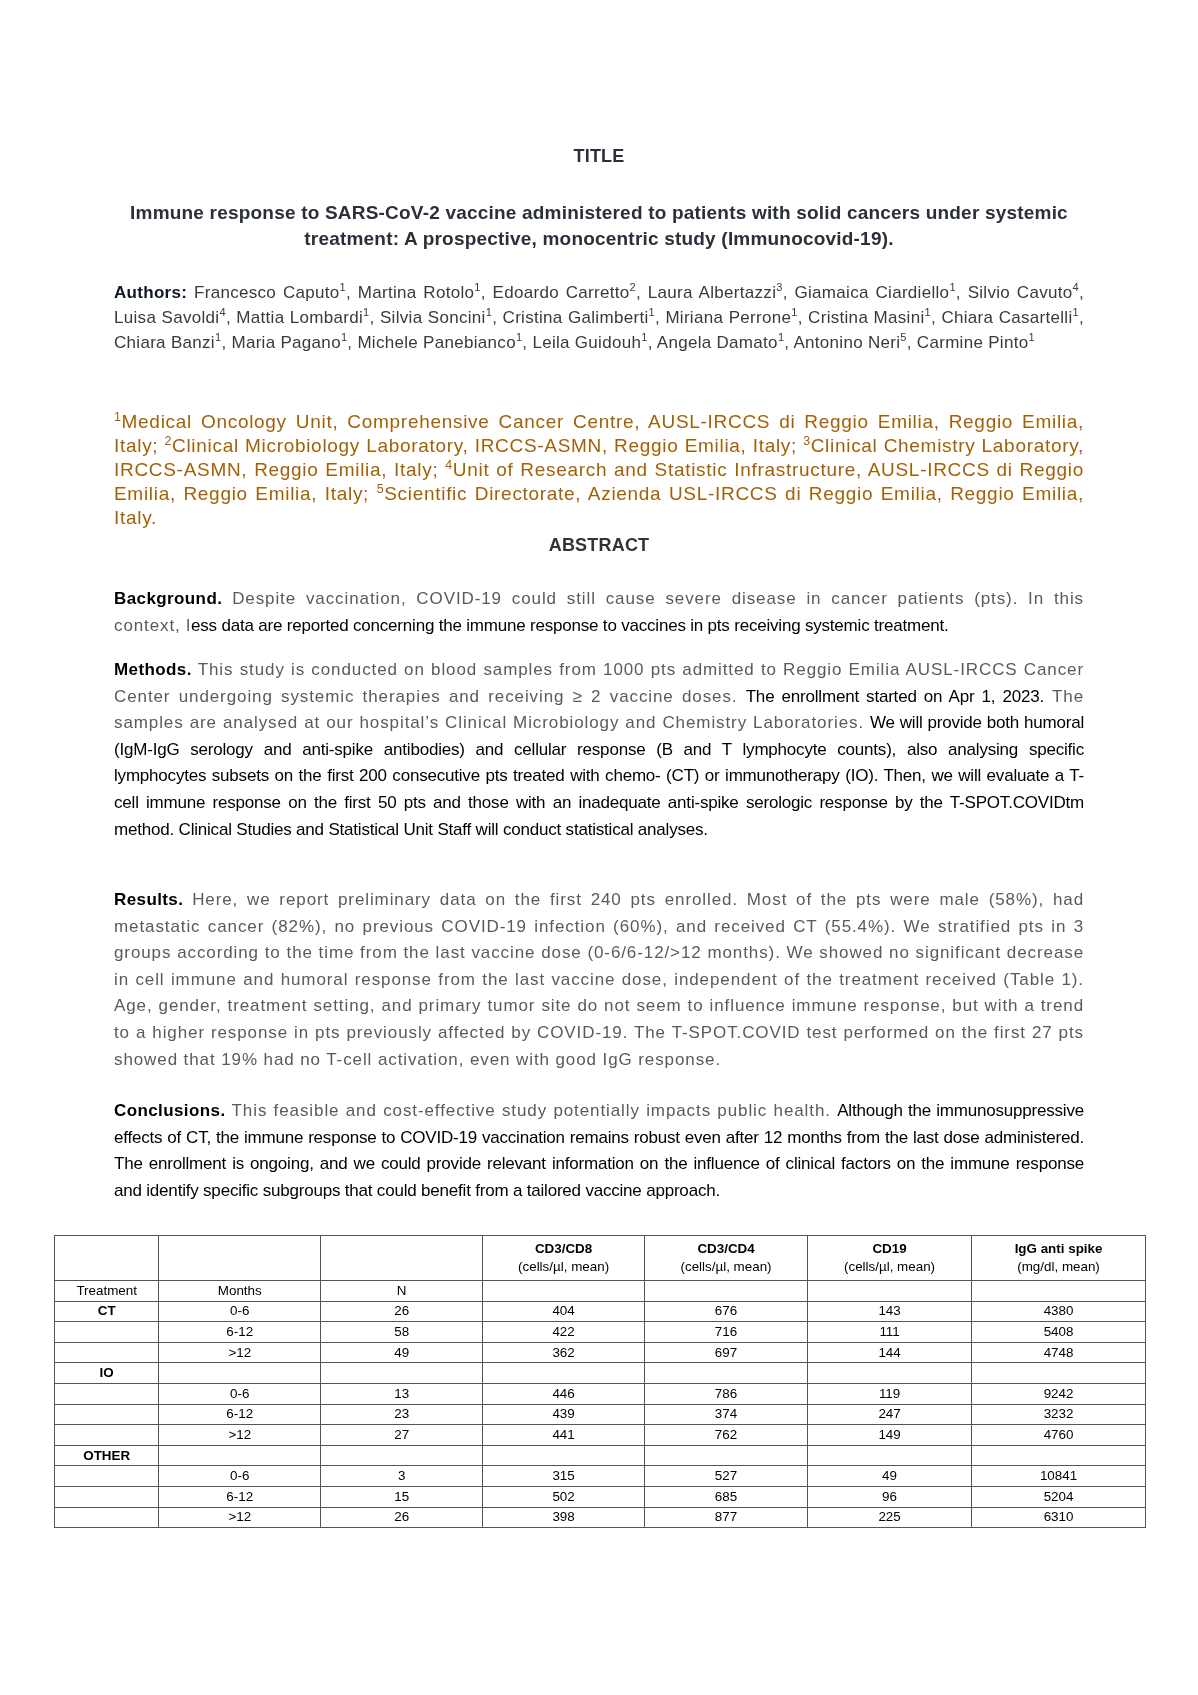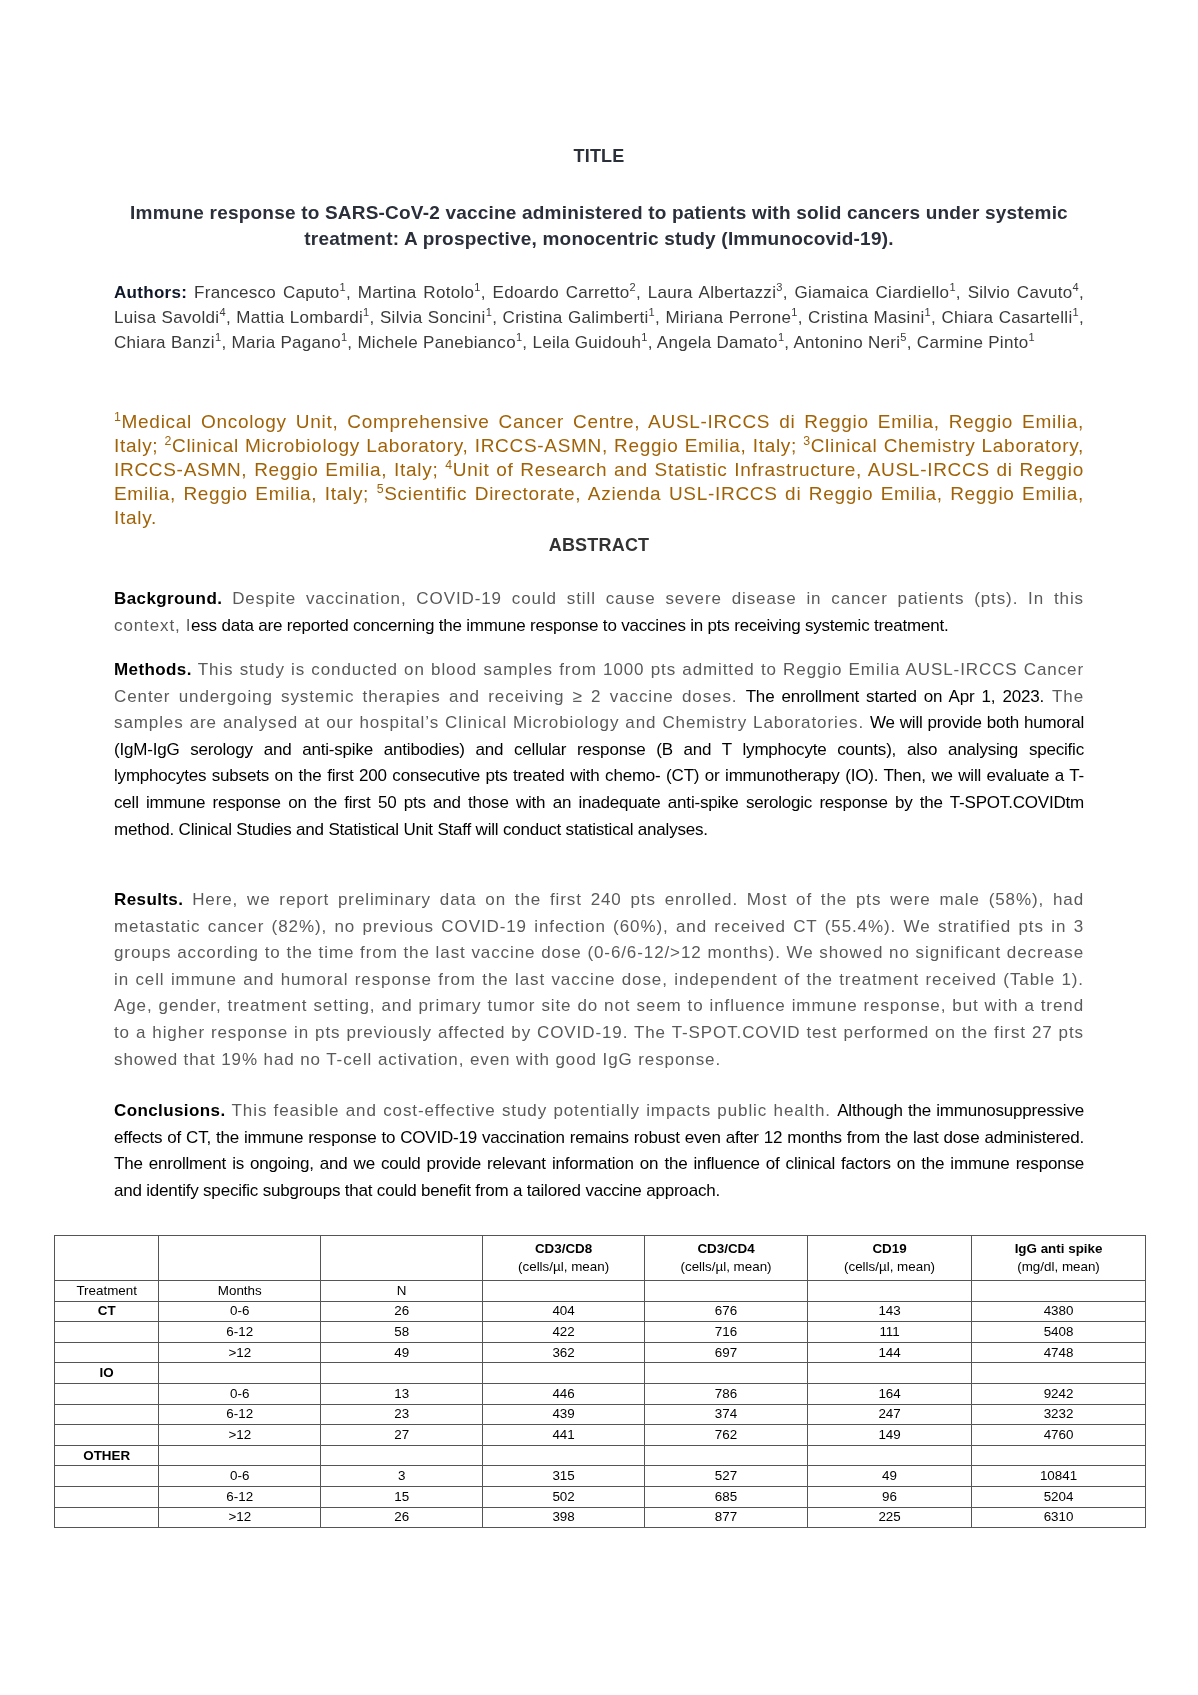--- a/index.html
+++ b/index.html
@@ -131,21 +131,21 @@
           <td></td>
           <td></td>
           <td></td>
         </tr>
         <tr>
           <td class="bold"></td>
           <td>0-6</td>
           <td>13</td>
           <td>446</td>
           <td>786</td>
-          <td>164</td>
+          <td>119</td>
           <td>9242</td>
         </tr>
         <tr>
           <td class="bold"></td>
           <td>6-12</td>
           <td>23</td>
           <td>439</td>
           <td>374</td>
           <td>247</td>
           <td>3232</td>

